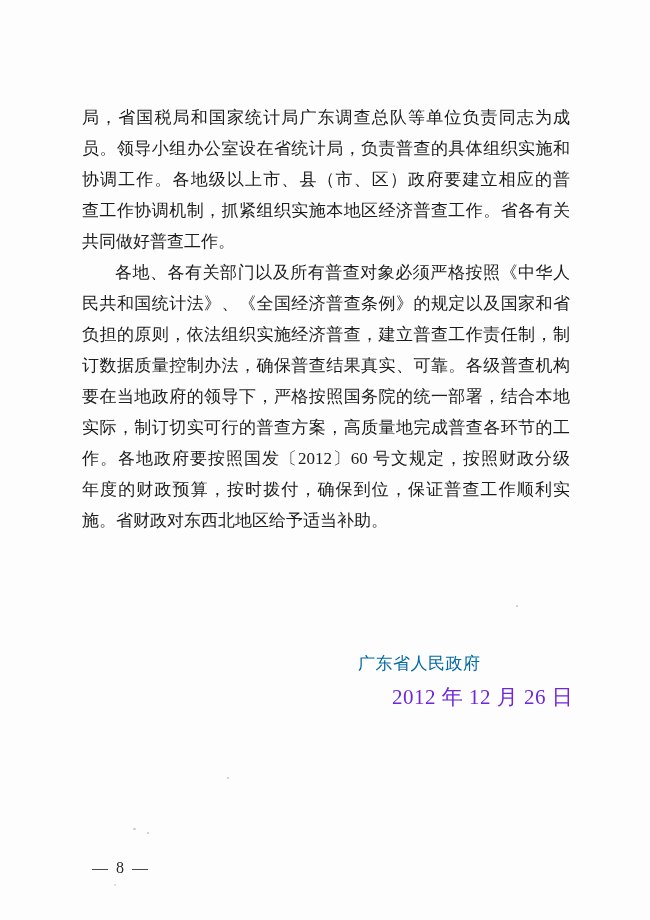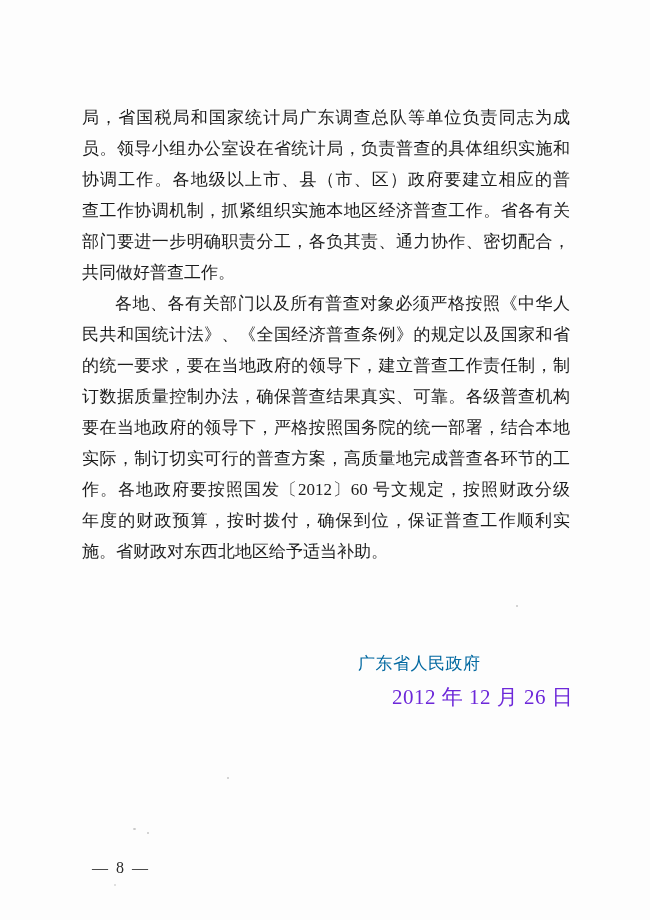--- a/index.html
+++ b/index.html
@@ -85,27 +85,26 @@
 </head>
 <body>
 
 <div class="page">
 
   <div class="textcol">
     <div class="line">局，省国税局和国家统计局广东调查总队等单位负责同志为成</div>
     <div class="line">员。领导小组办公室设在省统计局，负责普查的具体组织实施和</div>
     <div class="line">协调工作。各地级以上市、县（市、区）政府要建立相应的普</div>
     <div class="line">查工作协调机制，抓紧组织实施本地区经济普查工作。省各有关</div>
-    <div class="line">部门要进一步明确职责分工，各负其责、通力协作、密切配合，</div>
     <div class="line lastline">共同做好普查工作。</div>
 
 
     <div class="line indent">各地、各有关部门以及所有普查对象必须严格按照《中华人</div>
     <div class="line">民共和国统计法》、《全国经济普查条例》的规定以及国家和省</div>
-    <div class="line">的统一要求，要在当地政府的领导下，建立普查工作责任制，制</div>
+    <div class="line">负担的原则，依法组织实施经济普查，建立普查工作责任制，制</div>
     <div class="line">订数据质量控制办法，确保普查结果真实、可靠。各级普查机构</div>
     <div class="line">要在当地政府的领导下，严格按照国务院的统一部署，结合本地</div>
     <div class="line">实际，制订切实可行的普查方案，高质量地完成普查各环节的工</div>
     <div class="line">作。各地政府要按照国发〔2012〕60 号文规定，按照财政分级</div>
     <div class="line">年度的财政预算，按时拨付，确保到位，保证普查工作顺利实</div>
     <div class="line lastline">施。省财政对东西北地区给予适当补助。</div>
   </div>
 
   <div class="signature">广东省人民政府</div>
   <div class="doc-date">2012 年 12 月 26 日</div>

